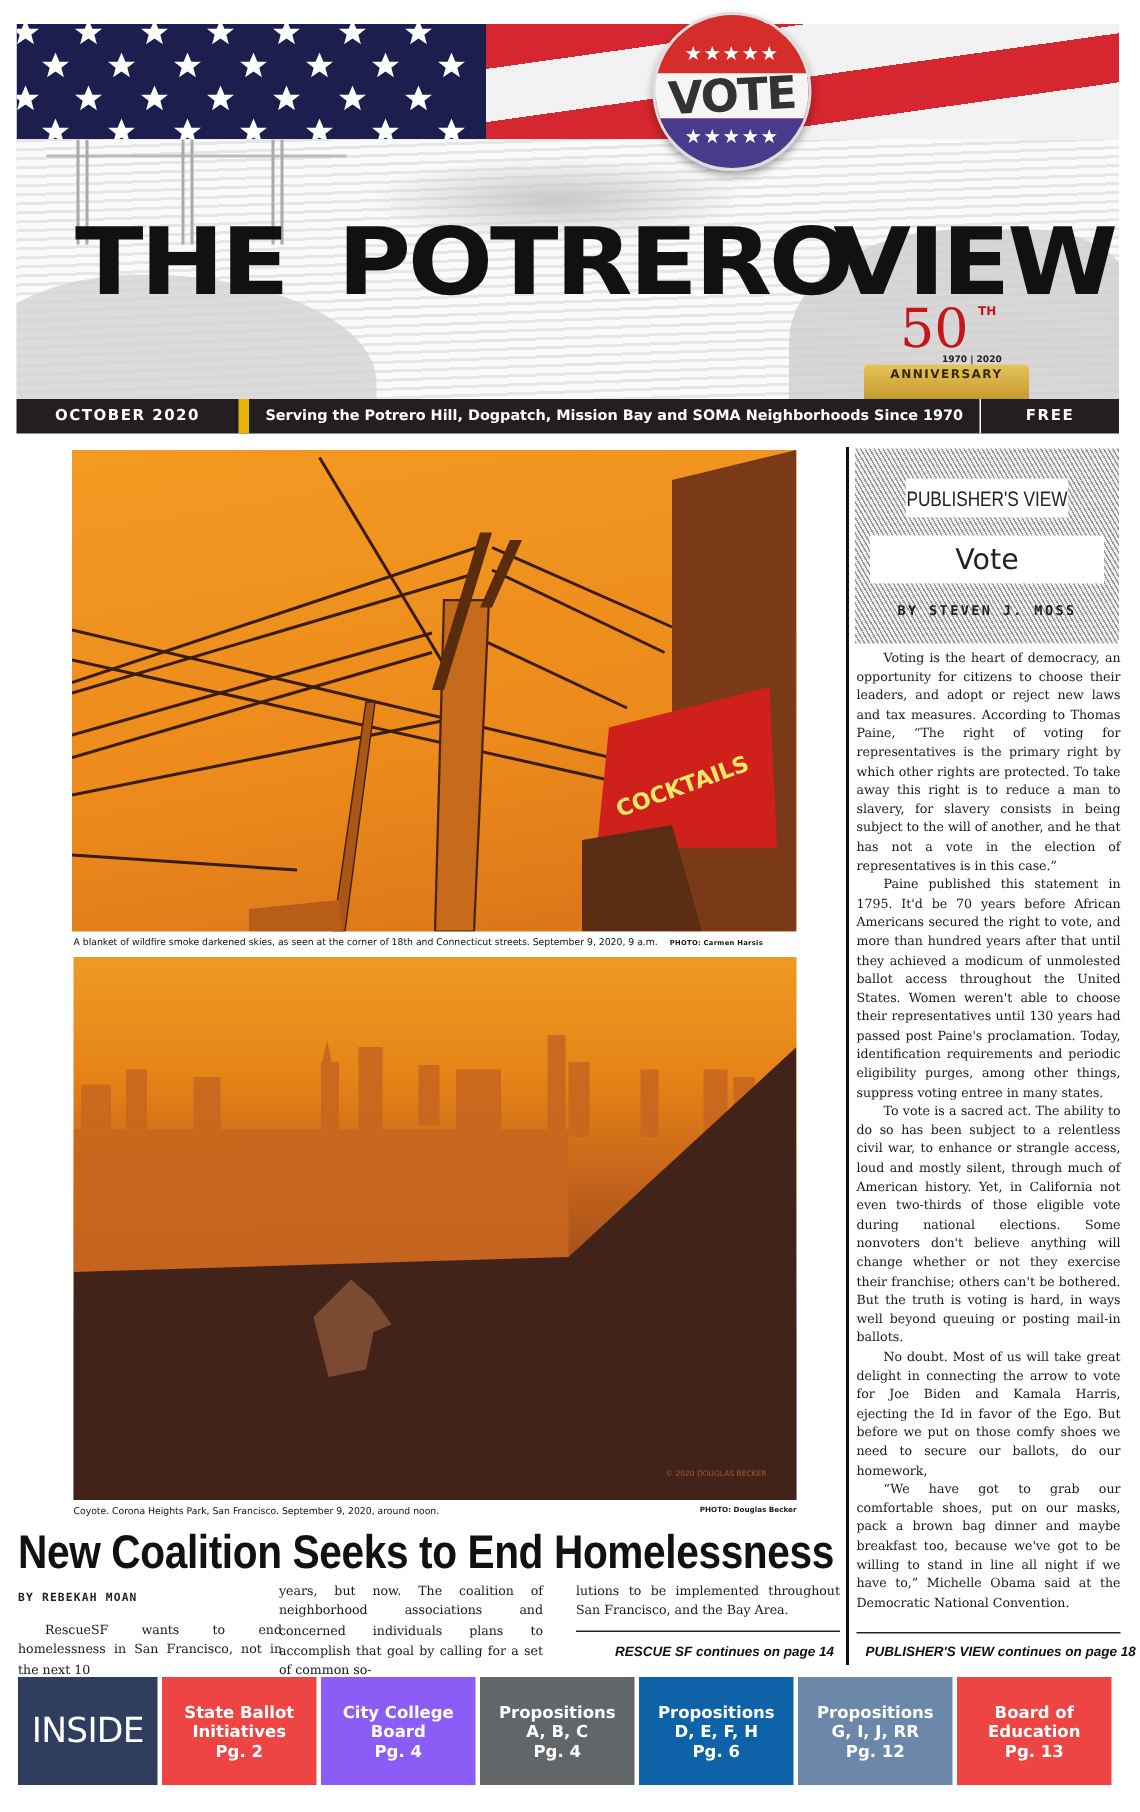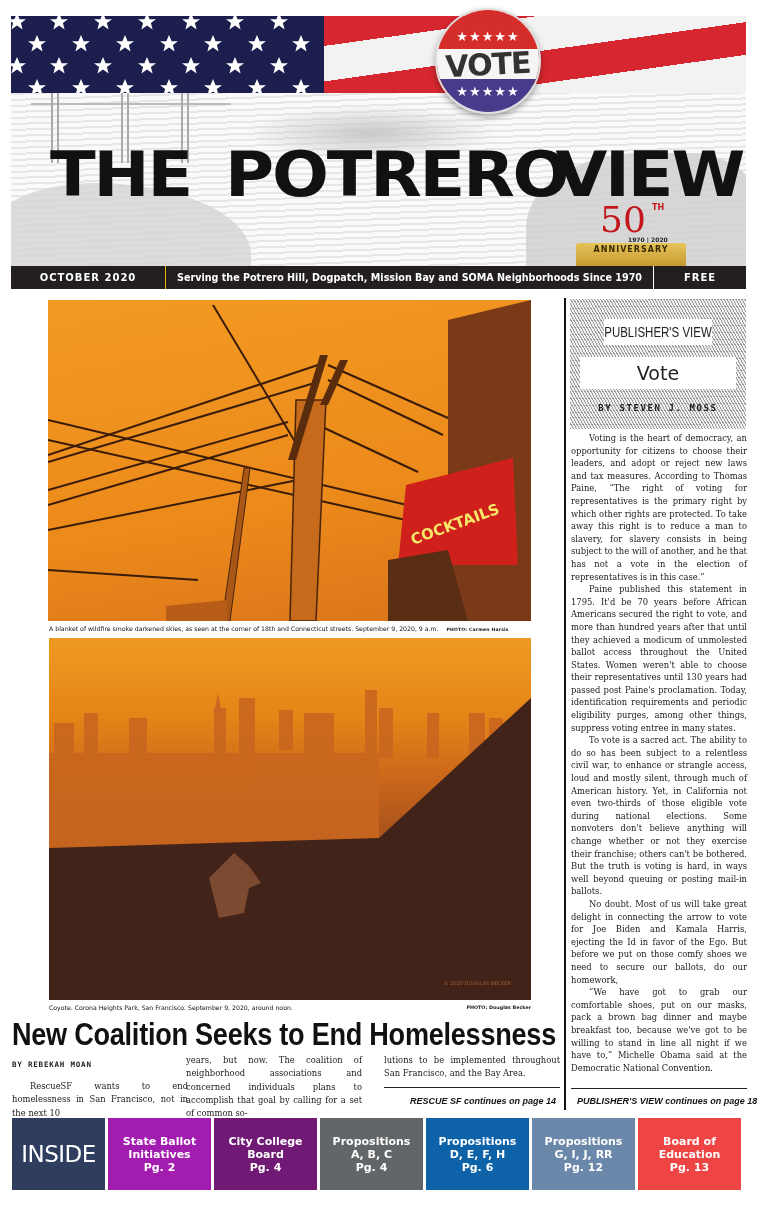--- a/index.html
+++ b/index.html
@@ -41,21 +41,21 @@
   .anniv .num { position: absolute; left: 28px; top: -6px; font-family: "DejaVu Serif", serif; font-size: 36px; color: #c4161c; }
   .anniv .th { position: absolute; left: 80px; top: -2px; font-family: "DejaVu Sans", sans-serif; font-size: 8px; color: #c4161c; font-weight: bold; }
   .anniv .years { position: absolute; left: 56px; top: 31px; font-family: "DejaVu Sans", sans-serif; font-size: 6px; font-weight: bold; color: #222; }
   .anniv .ribbon { position: absolute; left: 4px; top: 38px; width: 110px; height: 32px;
     background: linear-gradient(#e6c45a, #b88a20); border-radius: 3px; font-family: "DejaVu Sans", sans-serif;
     font-size: 8px; font-weight: bold; color: #3a2a00; letter-spacing: 1px; text-align: center; line-height: 14px; }
 
   .dateline { position: absolute; left: 11px; top: 266px; width: 735px; height: 23px; background: #231f20; color: #fff;
     font-family: "DejaVu Sans", sans-serif; font-weight: bold; font-size: 10px; display: flex; }
   .dateline > div { display: flex; align-items: center; justify-content: center; height: 100%; }
-  .dateline .date { width: 155px; border-right: 1px solid #eab308; letter-spacing: 1px; }
+  .dateline .date { width: 155px; border-right: 7px solid #eab308; letter-spacing: 1px; }
   .dateline .tag { flex: 1; border-right: 1px solid #fff; font-size: 9.6px; }
   .dateline .free { width: 92px; letter-spacing: 1px; }
 
   
   .photo { position: absolute; overflow: hidden; }
   .photo1 { left: 48px; top: 300px; width: 483px; height: 321px;
     background: linear-gradient(170deg, #f39a22 0%, #ec8a1b 60%, #d8731a 100%); }
   .photo2 { left: 49px; top: 638px; width: 482px; height: 362px;
     background: linear-gradient(180deg, #ee9a22 0%, #e58417 22%, #c8651b 40%, #a04f1c 58%, #4a2718 70%, #3b2016 100%); }
   .photo svg { position: absolute; left: 0; top: 0; }
@@ -260,24 +260,24 @@
     <p>To vote is a sacred act.  The ability to do so has been subject to a relentless civil war, to enhance or strangle access, loud and mostly silent, through much of American history. Yet, in California not even two-thirds of those eligible vote during national elections. Some nonvoters don't believe anything will change whether or not they exercise their franchise; others can't be bothered.  But the truth is voting is hard, in ways well beyond queuing or posting mail-in ballots.</p>
     <p>No doubt. Most of us will take great delight in connecting the arrow to vote for Joe Biden and Kamala Harris, ejecting the Id in favor of the Ego. But before we put on those comfy shoes we need to secure our ballots, do our homework,</p>
     <p>“We have got to grab our comfortable shoes, put on our masks, pack a brown bag dinner and maybe breakfast too, because we've got to be willing to stand in line all night if we have to,” Michelle Obama said at the Democratic National Convention.</p>
   </div>
   <div class="rule" style="left:571px; top:1088px; width:176px;"></div>
   <div class="cont" style="left:577px; top:1096px;">PUBLISHER'S VIEW continues on page 18</div>
 </aside>
 
 <nav class="inside">
   <div class="tile head">INSIDE</div>
-  <div class="tile item" style="background:#a21caf">State Ballot
+  <div class="tile item" style="background:#ef4444">State Ballot
 Initiatives
 Pg. 2</div>
-  <div class="tile item" style="background:#701a75">City College
+  <div class="tile item" style="background:#8b5cf6">City College
 Board
 Pg. 4</div>
   <div class="tile item" style="background:#636668">Propositions
 A, B, C
 Pg. 4</div>
   <div class="tile item" style="background:#0e63a8">Propositions
 D, E, F, H
 Pg. 6</div>
   <div class="tile item" style="background:#6b88aa">Propositions
 G, I, J, RR

